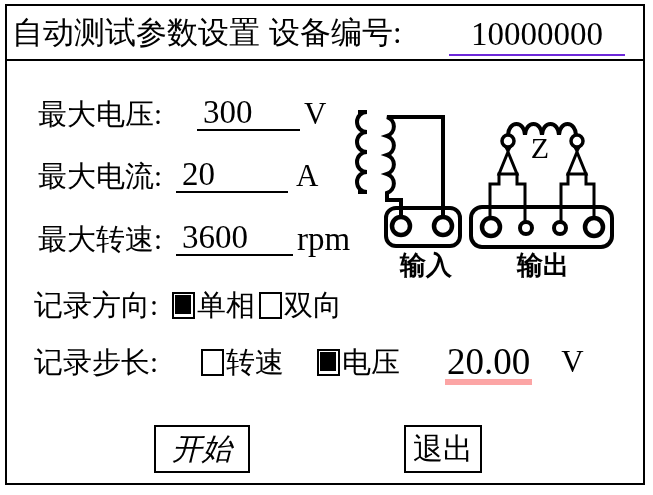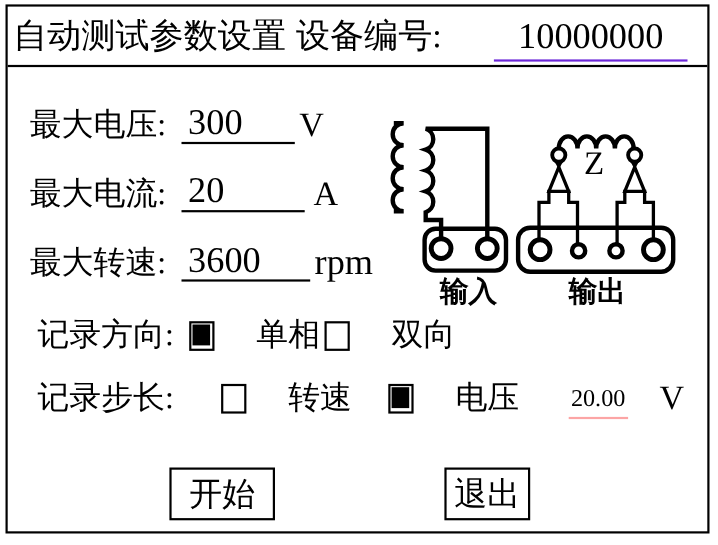--- a/index.html
+++ b/index.html
@@ -25,67 +25,67 @@
     position:absolute;left:262px;top:8px;font-size:31px;line-height:38px;
     white-space:nowrap;
   }
   #device-value{
     position:absolute;left:442px;top:8px;width:176px;height:40px;
     border-bottom:2px solid #6d28d9;font-size:33px;line-height:40px;
     text-align:center;white-space:nowrap;
   }
   
   .row{
-    position:absolute;left:20px;display:flex;align-items:flex-end;
+    position:absolute;left:31px;display:flex;align-items:flex-end;
     white-space:nowrap;
   }
   .row-label{font-size:29px;line-height:34px;width:138px;}
   .val-underline{
     border-bottom:2px solid #000;font-size:33px;line-height:34px;
     padding-left:6px;box-sizing:border-box;
   }
   .unit{font-size:31px;line-height:34px;margin-left:4px;}
   .unit-small{font-size:33px;line-height:34px;margin-left:4px;}
   #row-voltage{top:89px;}
   #row-current{top:151px;}
   #row-speed{top:214px;}
-  #row-voltage .val-underline{width:103px;}
+  #row-voltage .val-underline{width:103px;margin-left:21px;}
   #row-current .val-underline{width:112px;}
   #row-current .unit{margin-left:8px;}
   #row-speed  .val-underline{width:117px;}
   
   .opt-row{
     position:absolute;left:27px;display:flex;align-items:flex-start;
     white-space:nowrap;
   }
   #row-direction{top:282px;}
   #row-step{top:339px;gap:29px;}
   .opt-row .row-label{font-size:29px;}
   .choice{display:flex;align-items:center;margin-right:4px;}
   .cb{
     position:relative;width:19px;height:23px;border:2px solid #000;
     background:#fff;margin-right:2px;flex:none;
   }
   .cb.checked::after{
     content:"";position:absolute;left:1px;top:1px;right:2px;bottom:3px;
     background:#000;
   }
-  .choice-text{font-size:29px;line-height:34px;margin-left:36px;}
+  .choice-text{font-size:29px;line-height:34px;}
   #step-value{
-    border-bottom:2px solid #fca5a5;font-size:22px;line-height:34px;
+    border-bottom:6px solid #fca5a5;font-size:37px;line-height:34px;
     padding:0 2px;margin-left:12px;
   }
   #step-unit{font-size:31px;line-height:34px;}
   
   .btn{
     position:absolute;top:419px;height:44px;border:2px solid #000;
     background:#fff;display:flex;align-items:center;justify-content:center;
     font-size:30px;cursor:pointer;box-sizing:content-box;
   }
-  #start-button{left:147px;width:92px;}
+  #start-button{left:147px;width:92px;font-style:italic;}
   #exit-button{left:397px;width:74px;}
   
   #circuit{position:absolute;left:335px;top:81px;}
 </style>
 </head>
 <body>
 
 <div id="canvas">
   <div id="window">
 

